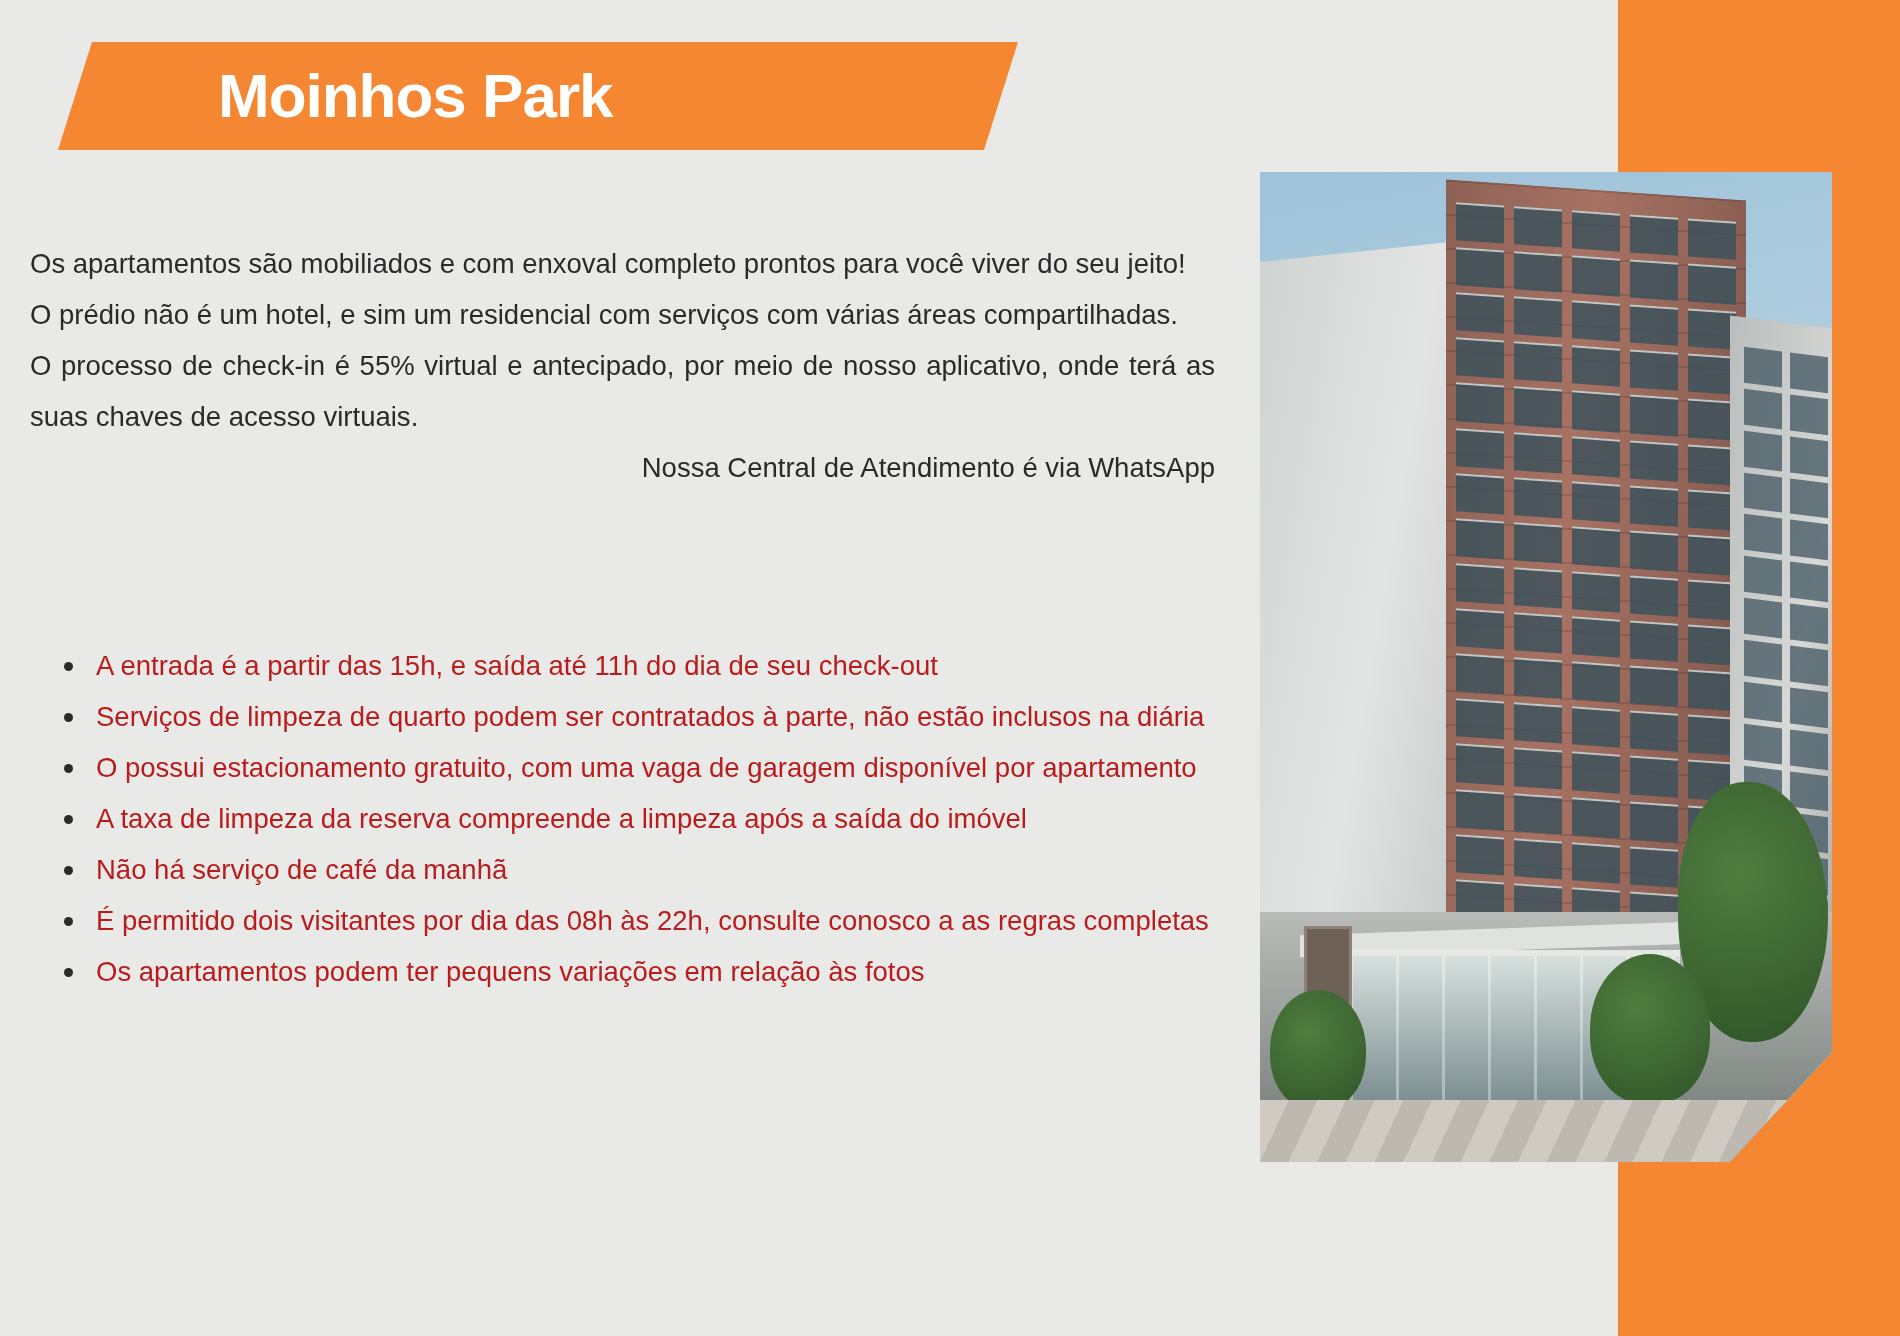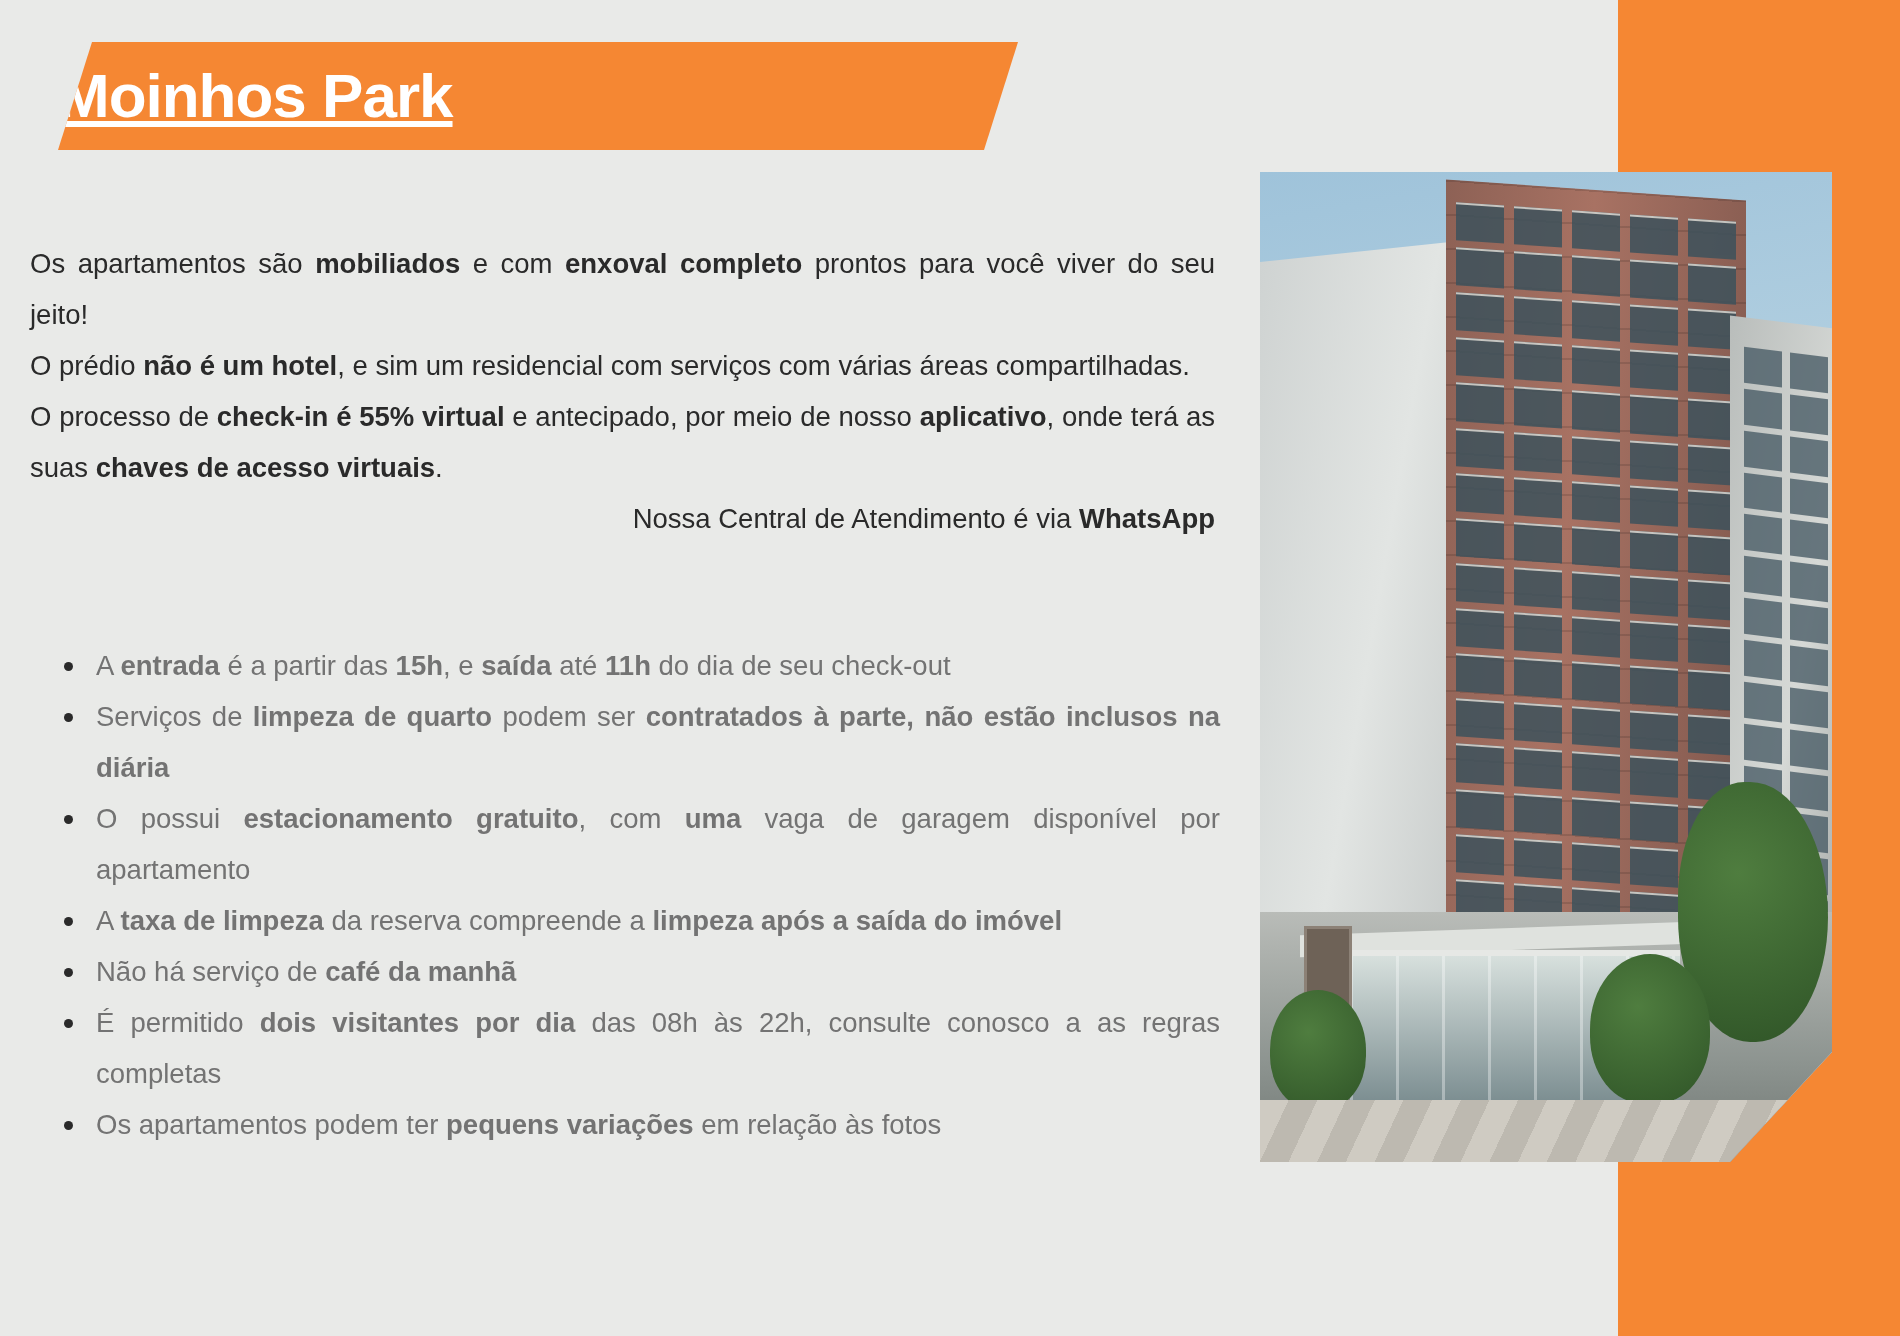--- a/index.html
+++ b/index.html
@@ -35,27 +35,27 @@
     left: 58px;
     top: 42px;
     width: 960px;
     height: 108px;
     background: #f58733;
     clip-path: polygon(34px 0, 960px 0, 926px 108px, 0 108px);
     display: flex;
     align-items: center;
   }
   .ribbon-title {
+    margin-left: 160px;
     color: #ffffff;
     font-size: 62px;
     font-weight: bold;
     letter-spacing: -1px;
     line-height: 1;
     white-space: nowrap;
-    text-decoration: underline;
   }
 
   
   .intro {
     position: absolute;
     left: 30px;
     top: 238px;
     width: 1185px;
     color: #2a2a2a;
     font-size: 27.5px;
@@ -64,21 +64,21 @@
   }
   .intro p { margin: 0; }
   .intro p.last-line { text-align: right; }
 
   
   .bullets {
     position: absolute;
     left: 48px;
     top: 640px;
     width: 1172px;
-    color: #737373;
+    color: #b91c1c;
     font-size: 27.5px;
     line-height: 51px;
     list-style: none;
   }
   .bullets li {
     position: relative;
     padding-left: 48px;
     margin-bottom: 0px;
     text-align: justify;
   }
@@ -87,21 +87,21 @@
     position: absolute;
     left: 16px;
     top: 22px;
     width: 9px;
     height: 9px;
     border-radius: 50%;
     background: #2a2a2a;
   }
   .bullets li.no-justify { text-align: left; }
 
-  b, strong { font-weight: bold; }
+  b, strong { font-weight: normal; }
 
   
   .photo-wrap {
     position: absolute;
     left: 1260px;
     top: 172px;
     width: 572px;
     height: 990px;
     clip-path: polygon(0 0, 572px 0, 572px 880px, 470px 990px, 0 990px, 0 0);
     overflow: hidden;

